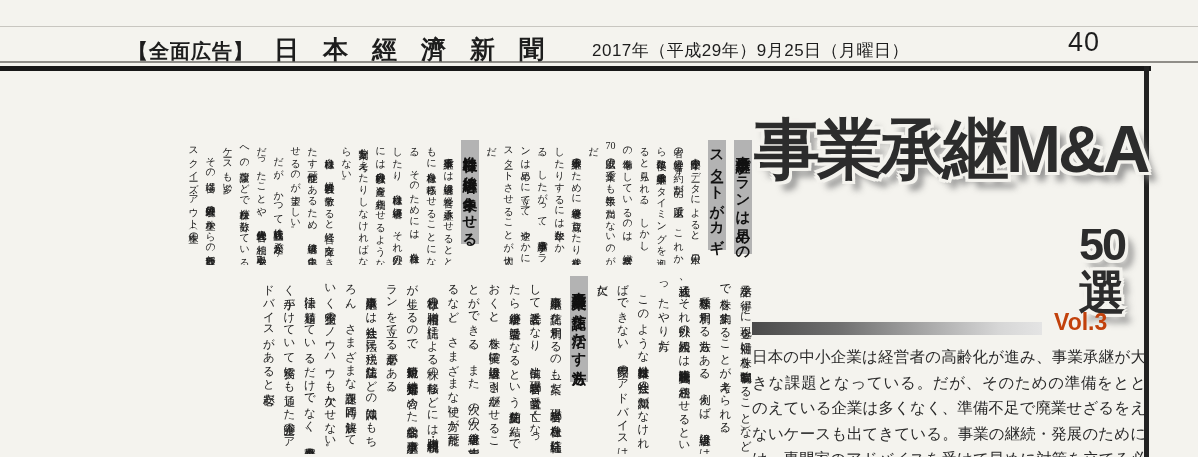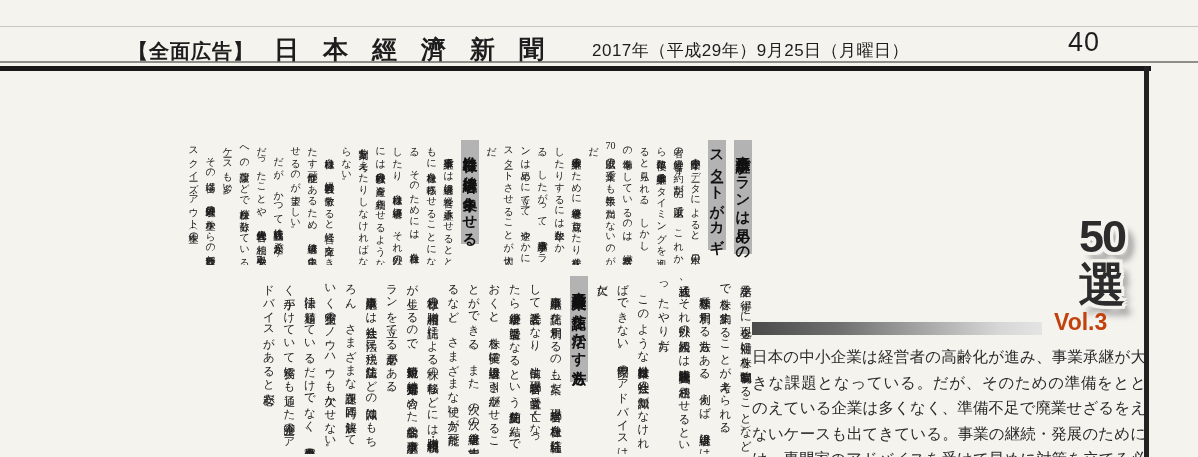--- a/index.html
+++ b/index.html
@@ -24,21 +24,21 @@
     font-size:27px; letter-spacing:1px;}
   
   .hl{position:absolute; font-family:"Liberation Sans",sans-serif; font-weight:800; color:#2c2c2c;
     line-height:1; white-space:nowrap;
     text-shadow:
       -3px -3px 0 #f4f3ee, 3px -3px 0 #f4f3ee, -3px 3px 0 #f4f3ee, 3px 3px 0 #f4f3ee,
       -3px 0 0 #f4f3ee, 3px 0 0 #f4f3ee, 0 -3px 0 #f4f3ee, 0 3px 0 #f4f3ee,
       8px 9px 6px rgba(130,130,130,.85);}
   .hl1{left:754px; top:116px; font-size:66px; letter-spacing:-3px;}
   .hl2{left:754px; top:204px; font-size:98px; letter-spacing:-6px;}
-  .hl-stack{position:absolute; left:1062px; top:214px; width:80px; text-align:center;}
+  .hl-stack{position:absolute; left:1062px; top:222px; width:80px; text-align:center;}
   .hl-stack .hl-top{position:static; display:block; font-size:45px; letter-spacing:-2px;}
   .hl-stack .hl-bot{position:static; display:block; font-size:47px; margin-top:2px; letter-spacing:0;}
   .grad-bar{position:absolute; left:752px; top:322px; width:290px; height:13px;
     background:linear-gradient(to right,#4a4a4a 0%,#6f6f6f 30%,#a8a8a8 60%,#d6d6d6 85%,#e4e4e4 100%);}
   .vol{position:absolute; left:1054px; top:309px; font-family:"Liberation Sans",sans-serif;
     font-size:23px; font-weight:700; color:#c2410c;}
   
   .lead{position:absolute; left:752px; top:344px; width:394px;
     font-family:"Liberation Sans",sans-serif; font-size:15.5px; line-height:25.5px;
     color:#2a2a2a; text-align:justify;}
@@ -64,20 +64,21 @@
   <div class="rule-faint"></div>
   <div class="rule-thin"></div>
   <div class="rule-thick"></div>
   <div class="rule-right"></div>
 
   <div class="ad-notice">【全面広告】</div>
   <div class="masthead">日本經濟新聞</div>
   <div class="issue-date">2017年（平成29年）9月25日（月曜日）</div>
   <div class="page-number">40</div>
 
+  <div class="hl hl1">事業承継M&amp;A</div>
   <div class="hl hl-stack">
     <span class="hl-top">50</span>
     <span class="hl-bot">選</span>
   </div>
   <div class="grad-bar"></div>
   <div class="vol">Vol.3</div>
 
   <div class="lead">日本の中小企業は経営者の高齢化が進み、事業承継が大きな課題となっている。だが、そのための準備をととのえている企業は多くなく、準備不足で廃業せざるをえないケースも出てきている。事業の継続・発展のためには、専門家のアドバイスを受けて早めに対策を立てる必要がある。</div>
 
   <div class="article">

